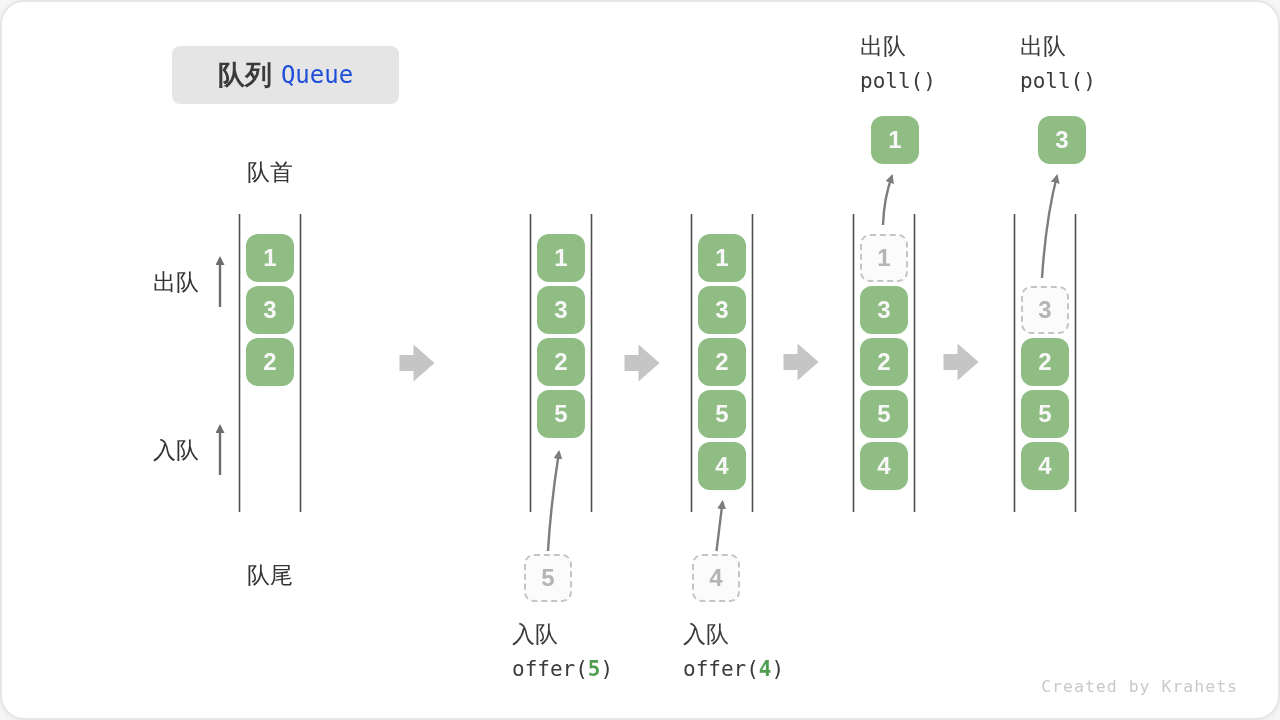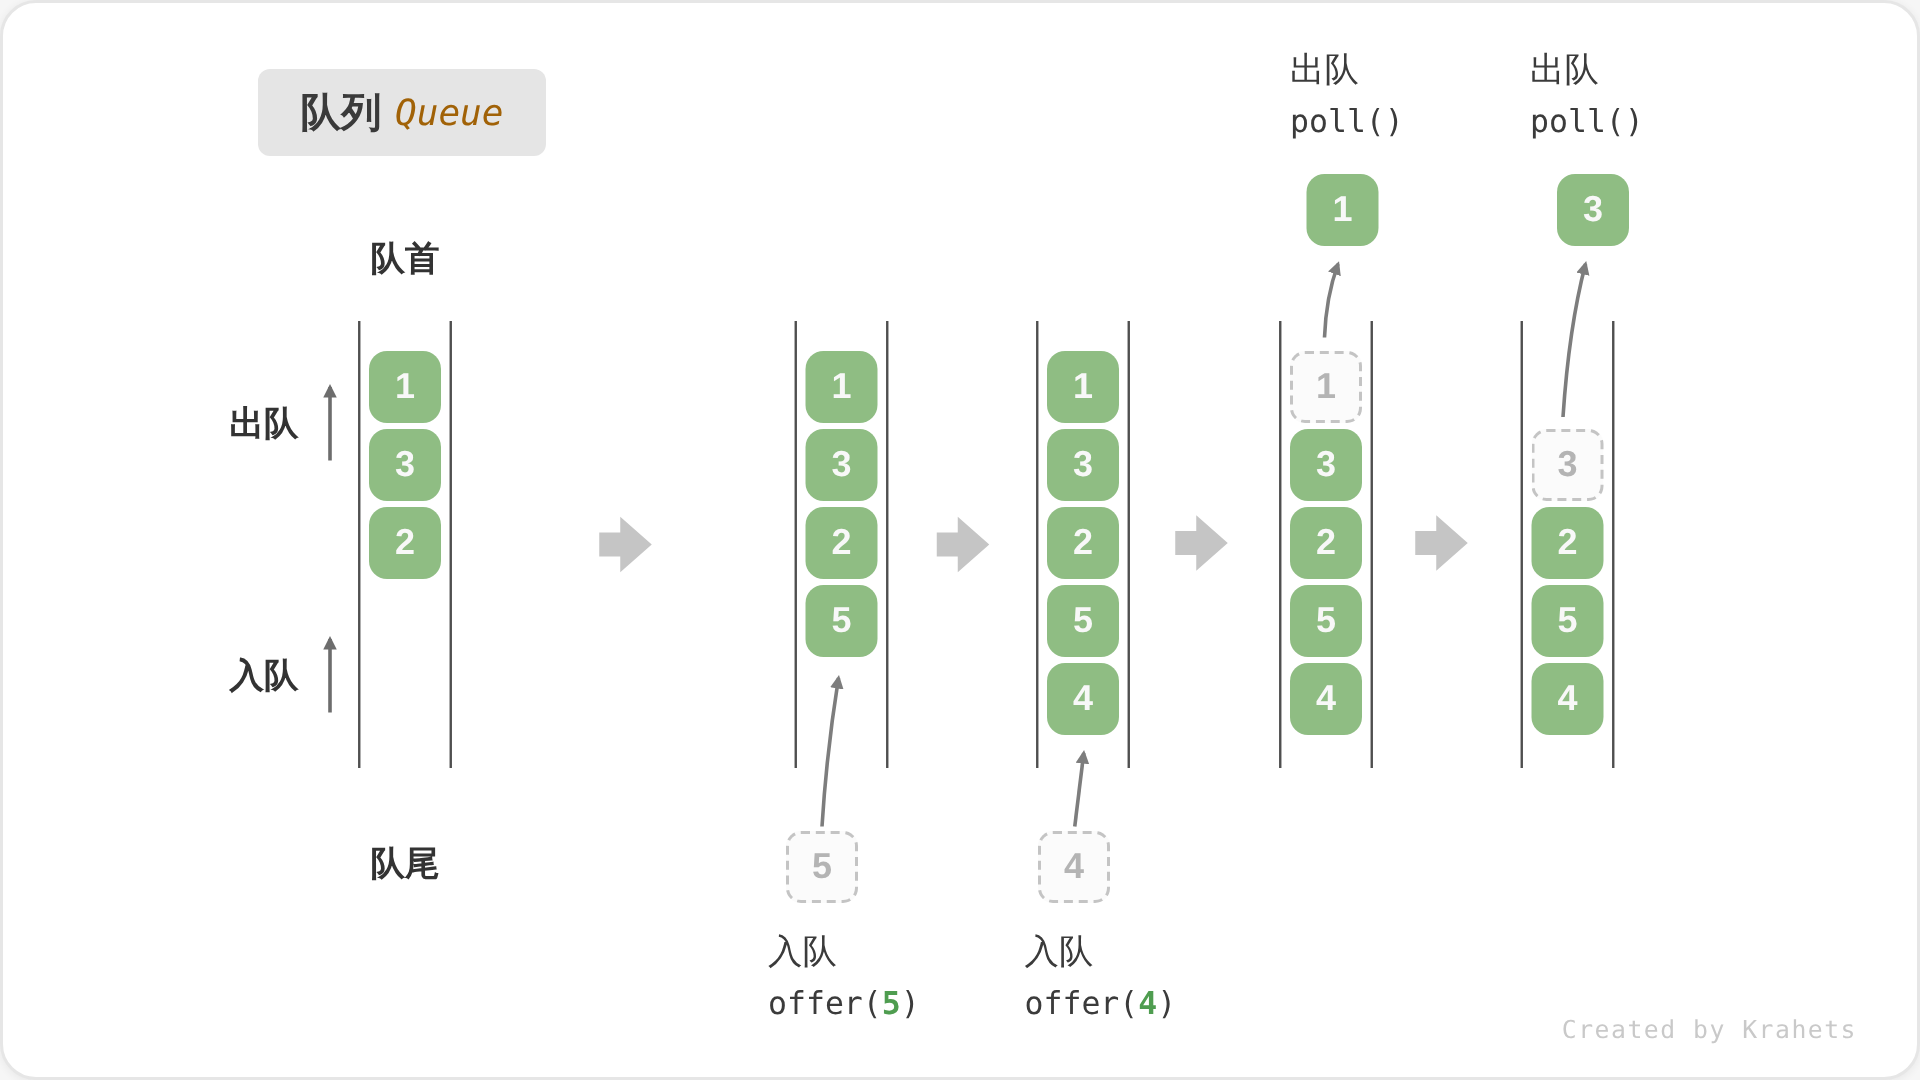--- a/index.html
+++ b/index.html
@@ -6,30 +6,30 @@
   html, body { width: 1280px; height: 720px; background: #f6f6f6; font-family: "Liberation Sans", sans-serif; }
   #canvas {
     position: absolute; left: 0; top: 0; width: 1280px; height: 720px;
     background: #ffffff; border: 2px solid #e6e6e6; border-radius: 24px;
     box-shadow: 0 1px 6px rgba(0,0,0,0.06);
     overflow: hidden;
   }
   #arrow-layer { position: absolute; left: 0; top: 0; width: 1280px; height: 720px; pointer-events: none; }
 
   .title-box {
-    position: absolute; left: 170px; top: 44px; width: 192px; height: 58px;
+    position: absolute; left: 170px; top: 44px; width: 227px; height: 58px;
     background: #e5e5e5; border-radius: 8px;
     display: flex; align-items: center; justify-content: center; gap: 9px;
   }
   .title-zh { font-size: 27px; font-weight: 700; color: #3a3a3a; }
-  .title-en { font-size: 24px; font-weight: 500; color: #a16207; font-family: "DejaVu Sans Mono", monospace; font-style: italic; }
+  .title-en { font-size: 24px; font-weight: 500; color: #1d4ed8; font-family: "DejaVu Sans Mono", monospace; }
 
   .diagram-label {
     position: absolute; width: 60px; text-align: center;
-    font-size: 23px; font-weight: 700; color: #333333;
+    font-size: 23px; font-weight: 400; color: #333333;
   }
   .lbl-front  { left: 238px; top: 155px; }
   .lbl-rear   { left: 238px; top: 539px; margin-top: 19px; }
   .lbl-deq    { left: 148px; top: 265px; width: 52px; }
   .lbl-enq    { left: 148px; top: 433px; width: 52px; }
 
   .cell {
     position: absolute; width: 48px; height: 48px; border-radius: 12px;
     display: flex; align-items: center; justify-content: center;
     font-size: 24px; font-weight: 700;

